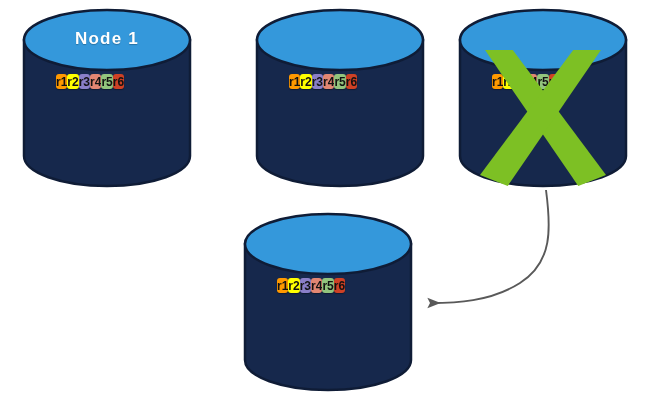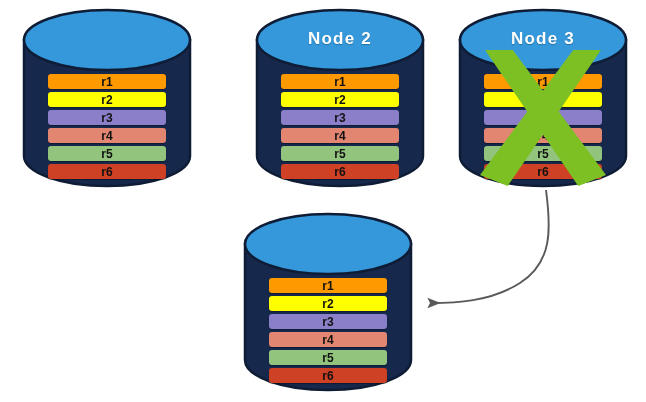--- a/index.html
+++ b/index.html
@@ -37,24 +37,24 @@
     color: #ffffff;
     font-weight: bold;
     font-size: 17px;
     letter-spacing: 1.2px;
     font-family: "Liberation Sans", sans-serif;
     text-shadow: 0 1px 1px rgba(0,0,0,0.25);
     pointer-events: none;
   }
   .rows {
     position: absolute;
-    left: 0;
+    left: 8px;
     width: 100%;
     display: flex;
-    flex-direction: column;
+    flex-direction: row;
     border-radius: 15px;
   }
   .row-bar {
     position: relative;
     height: 15px;
     margin-bottom: 3px;
     border-radius: 3px;
     display: flex;
     align-items: center;
     justify-content: center;
@@ -83,20 +83,21 @@
 </head>
 <body>
 
 <div id="stage">
   <div id="nodes-host">
       <div class="node" style="left: 22px; top: 8px; width: 170px; height: 180px;">
         <svg class="node-svg" viewBox="0 0 170 180" preserveAspectRatio="none">
           <path d="M 2 32 L 2 148 A 83 30 0 0 0 168 148 L 168 32 Z" fill="#16284C" stroke="#0F1C36" stroke-width="2.5"></path>
           <ellipse cx="85" cy="32" rx="83" ry="30" fill="#3498DB" stroke="#0F1C36" stroke-width="2.5"></ellipse>
         </svg>
+        <div class="node-title" style="top: 21px; color: rgb(255, 255, 255);">Node  1</div>
         <div class="rows" style="top: 66px; padding-left: 26px; padding-right: 26px; box-sizing: border-box;">
           <div class="row-bar" style="background: rgb(255, 153, 0);">
             <span class="row-label" style="color: rgb(17, 17, 17);">r1</span>
           </div>
           <div class="row-bar" style="background: rgb(255, 255, 0);">
             <span class="row-label" style="color: rgb(17, 17, 17);">r2</span>
           </div>
           <div class="row-bar" style="background: rgb(138, 127, 200);">
             <span class="row-label" style="color: rgb(17, 17, 17);">r3</span>
           </div>
@@ -109,21 +110,20 @@
           <div class="row-bar" style="background: rgb(206, 65, 37);">
             <span class="row-label" style="color: rgb(17, 17, 17);">r6</span>
           </div>
         </div>
       </div>
       <div class="node" style="left: 255px; top: 8px; width: 170px; height: 180px;">
         <svg class="node-svg" viewBox="0 0 170 180" preserveAspectRatio="none">
           <path d="M 2 32 L 2 148 A 83 30 0 0 0 168 148 L 168 32 Z" fill="#16284C" stroke="#0F1C36" stroke-width="2.5"></path>
           <ellipse cx="85" cy="32" rx="83" ry="30" fill="#3498DB" stroke="#0F1C36" stroke-width="2.5"></ellipse>
         </svg>
-        <div class="node-title" style="top: 21px; color: rgb(255, 255, 255);">Node  2</div>
         <div class="rows" style="top: 66px; padding-left: 26px; padding-right: 26px; box-sizing: border-box;">
           <div class="row-bar" style="background: rgb(255, 153, 0);">
             <span class="row-label" style="color: rgb(17, 17, 17);">r1</span>
           </div>
           <div class="row-bar" style="background: rgb(255, 255, 0);">
             <span class="row-label" style="color: rgb(17, 17, 17);">r2</span>
           </div>
           <div class="row-bar" style="background: rgb(138, 127, 200);">
             <span class="row-label" style="color: rgb(17, 17, 17);">r3</span>
           </div>
@@ -136,21 +136,20 @@
           <div class="row-bar" style="background: rgb(206, 65, 37);">
             <span class="row-label" style="color: rgb(17, 17, 17);">r6</span>
           </div>
         </div>
       </div>
       <div class="node" style="left: 458px; top: 8px; width: 170px; height: 180px;">
         <svg class="node-svg" viewBox="0 0 170 180" preserveAspectRatio="none">
           <path d="M 2 32 L 2 148 A 83 30 0 0 0 168 148 L 168 32 Z" fill="#16284C" stroke="#0F1C36" stroke-width="2.5"></path>
           <ellipse cx="85" cy="32" rx="83" ry="30" fill="#3498DB" stroke="#0F1C36" stroke-width="2.5"></ellipse>
         </svg>
-        <div class="node-title" style="top: 21px; color: rgb(255, 255, 255);">Node  3</div>
         <div class="rows" style="top: 66px; padding-left: 26px; padding-right: 26px; box-sizing: border-box;">
           <div class="row-bar" style="background: rgb(255, 153, 0);">
             <span class="row-label" style="color: rgb(17, 17, 17);">r1</span>
           </div>
           <div class="row-bar" style="background: rgb(255, 255, 0);">
             <span class="row-label" style="color: rgb(17, 17, 17);">r2</span>
           </div>
           <div class="row-bar" style="background: rgb(138, 127, 200);">
             <span class="row-label" style="color: rgb(17, 17, 17);">r3</span>
           </div>

